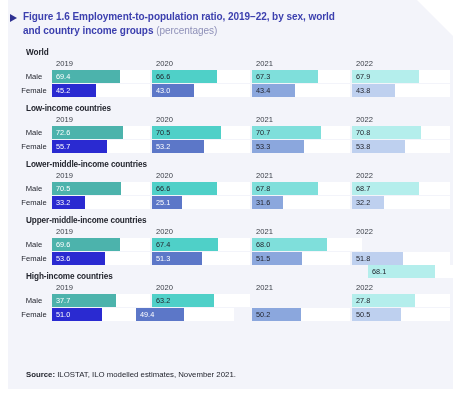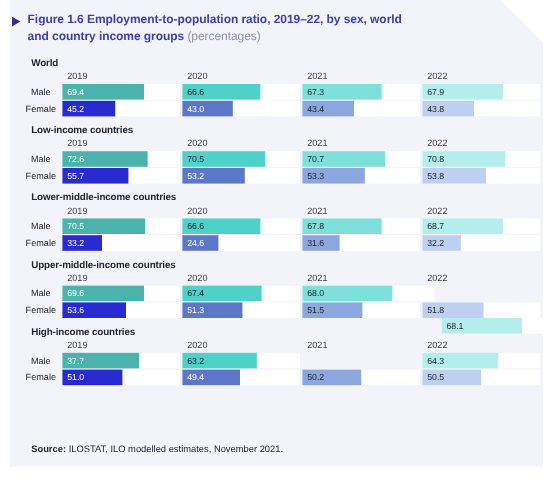--- a/index.html
+++ b/index.html
@@ -292,21 +292,21 @@
         </div>
         <div class="row">
           <div class="row-label">Female</div>
           <div class="tracks">
             <div class="track" style="left: 0px; width: 98px;">
               <div class="bar" style="width: 33.2%; background: rgb(42, 42, 209);"></div>
               <div class="bar-value" style="color: rgb(255, 255, 255);">33.2</div>
             </div>
             <div class="track" style="left: 100px; width: 98px;">
               <div class="bar" style="width: 31.1%; background: rgb(92, 119, 200);"></div>
-              <div class="bar-value" style="color: rgb(255, 255, 255);">24.6</div>
+              <div class="bar-value" style="color: rgb(255, 255, 255);">25.1</div>
             </div>
             <div class="track" style="left: 200px; width: 98px;">
               <div class="bar" style="width: 31.6%; background: rgb(139, 167, 221);"></div>
               <div class="bar-value" style="color: rgb(35, 37, 46);">31.6</div>
             </div>
             <div class="track" style="left: 300px; width: 98px;">
               <div class="bar" style="width: 32.2%; background: rgb(190, 208, 239);"></div>
               <div class="bar-value" style="color: rgb(35, 37, 46);">32.2</div>
             </div>
           </div>
@@ -377,32 +377,32 @@
             <div class="track" style="left: 0px; width: 98px;">
               <div class="bar" style="width: 65.3%; background: rgb(76, 179, 172);"></div>
               <div class="bar-value" style="color: rgb(255, 255, 255);">37.7</div>
             </div>
             <div class="track" style="left: 100px; width: 98px;">
               <div class="bar" style="width: 63.2%; background: rgb(79, 208, 200);"></div>
               <div class="bar-value" style="color: rgb(35, 37, 46);">63.2</div>
             </div>
             <div class="track" style="left: 300px; width: 98px;">
               <div class="bar" style="width: 64.3%; background: rgb(180, 238, 236);"></div>
-              <div class="bar-value" style="color: rgb(35, 37, 46);">64.3</div>
+              <div class="bar-value" style="color: rgb(35, 37, 46);">27.8</div>
             </div>
           </div>
         </div>
         <div class="row">
           <div class="row-label">Female</div>
           <div class="tracks">
             <div class="track" style="left: 0px; width: 98px;">
               <div class="bar" style="width: 51%; background: rgb(42, 42, 209);"></div>
               <div class="bar-value" style="color: rgb(255, 255, 255);">51.0</div>
             </div>
-            <div class="track" style="left: 100px; width: 98px;">
+            <div class="track" style="left: 84px; width: 98px;">
               <div class="bar" style="width: 49.4%; background: rgb(92, 119, 200);"></div>
               <div class="bar-value" style="color: rgb(255, 255, 255);">49.4</div>
             </div>
             <div class="track" style="left: 200px; width: 98px;">
               <div class="bar" style="width: 50.2%; background: rgb(139, 167, 221);"></div>
               <div class="bar-value" style="color: rgb(35, 37, 46);">50.2</div>
             </div>
             <div class="track" style="left: 300px; width: 98px;">
               <div class="bar" style="width: 50.5%; background: rgb(190, 208, 239);"></div>
               <div class="bar-value" style="color: rgb(35, 37, 46);">50.5</div>

